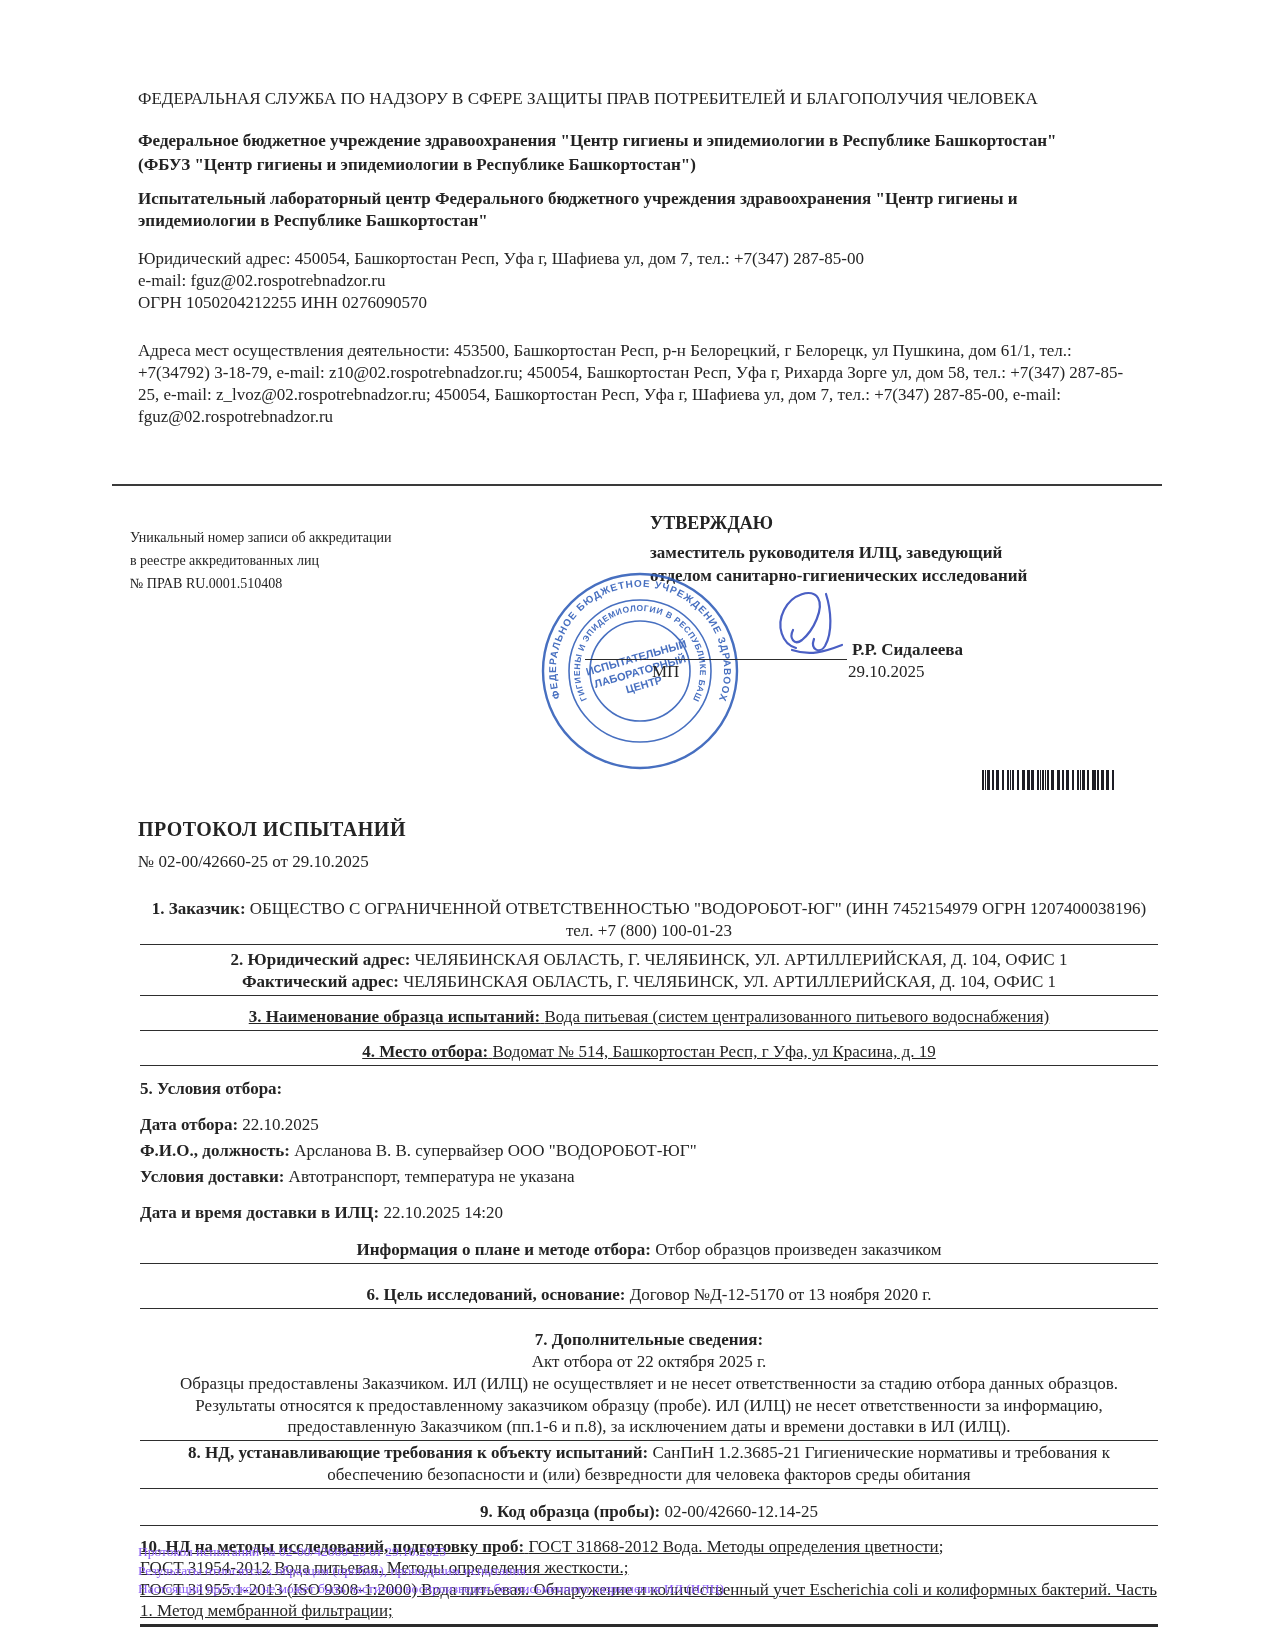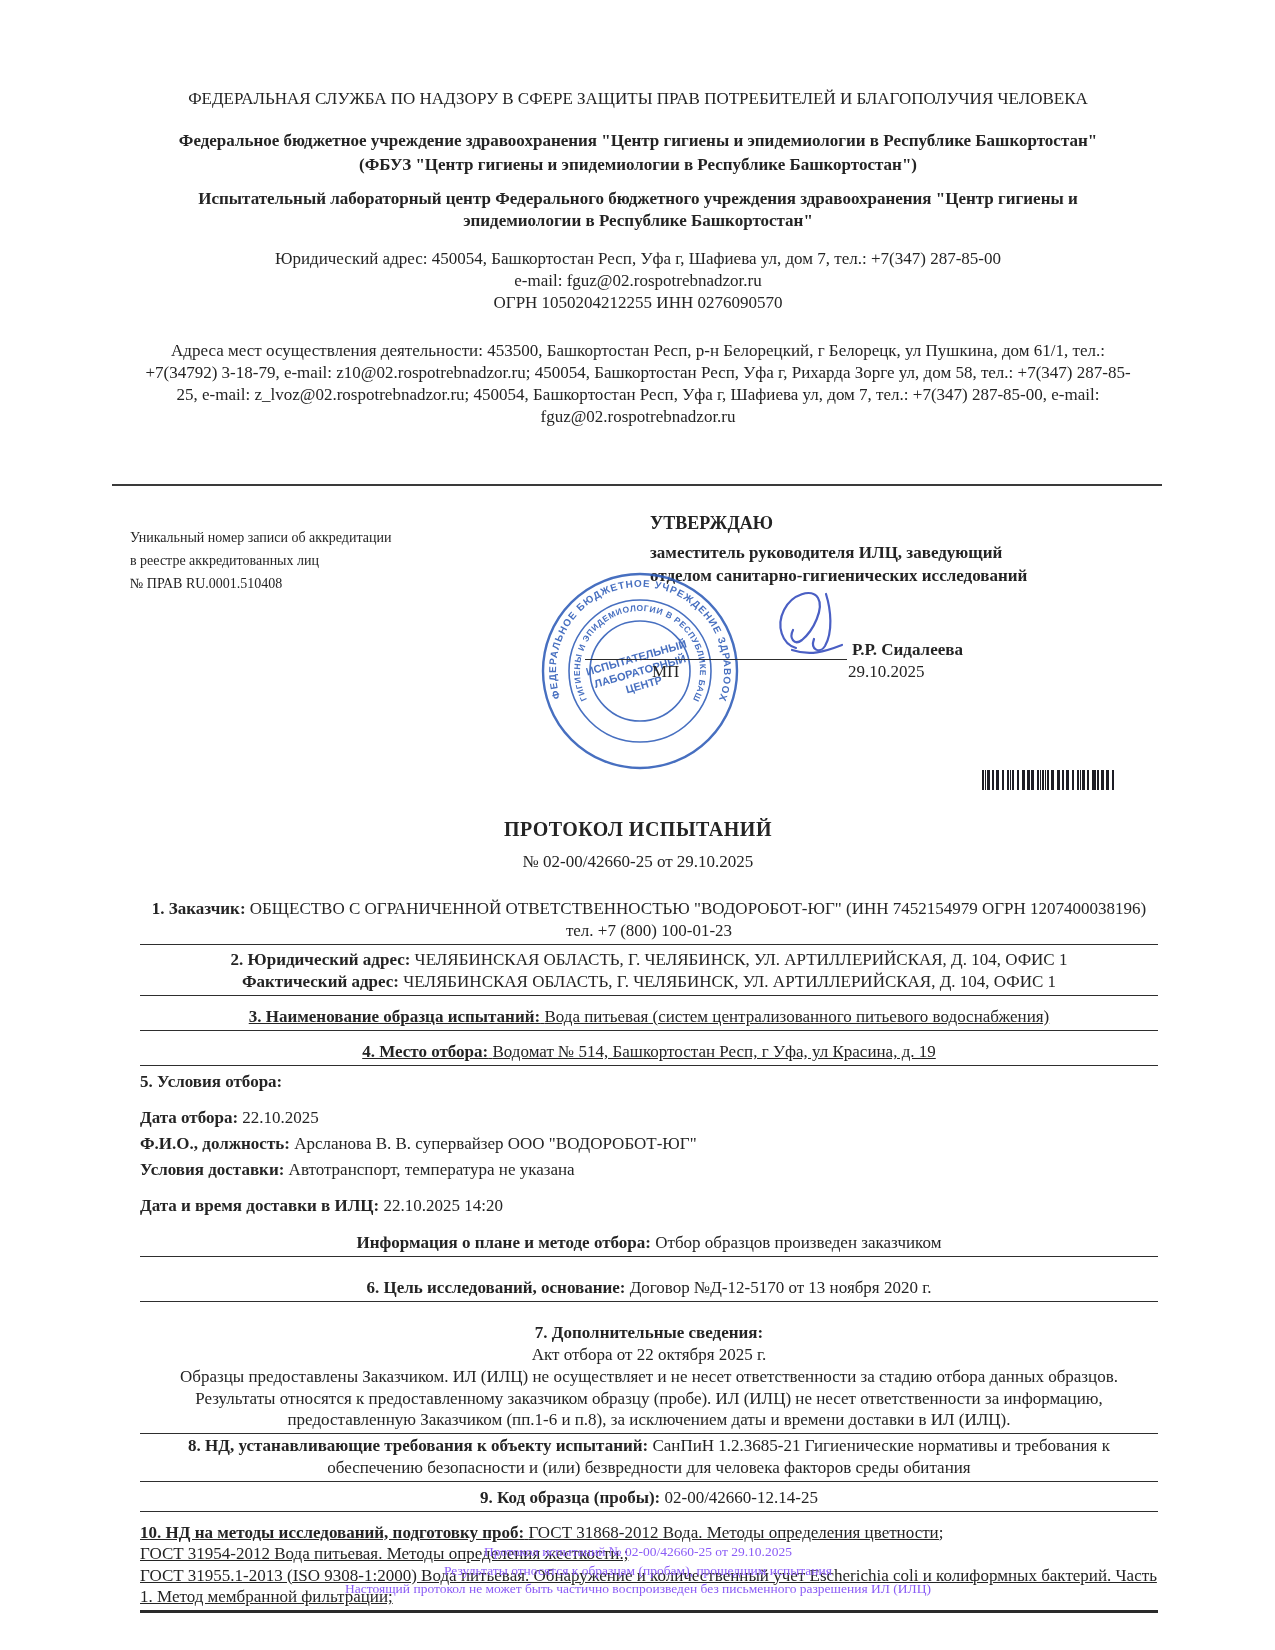--- a/index.html
+++ b/index.html
@@ -3,21 +3,21 @@
 <meta charset="utf-8">
 <style>
   html,body{margin:0;padding:0;background:#e8e8e8;}
   .page{
     position:relative;width:1275px;height:1650px;margin:0 auto;
     background:#ffffff;overflow:hidden;
     font-family:"Liberation Serif","DejaVu Serif",serif;
     color:#242424;
   }
   .abs{position:absolute;}
-  .c{text-align:center;}
+  .c{}
   .b{font-weight:bold;}
   p{margin:0;}
   .hdr{left:138px;top:88px;width:1000px;font-size:17px;line-height:22px;}
   .mt20{margin-top:20px;} .mt2{margin-top:2px;} .mt12{margin-top:12px;}
   .mt16{margin-top:16px;} .mt26{margin-top:26px;}
   .rule-top{left:112px;top:484px;width:1050px;border-top:2px solid #3a3a3a;}
   .accred{left:130px;top:526px;width:390px;font-size:14px;line-height:23px;}
   .approve{left:650px;top:512px;width:450px;font-size:17px;line-height:23px;}
   .approve .ttl{font-size:18px;margin-bottom:6px;}
   .sigline{left:585px;top:659px;width:262px;border-top:1.6px solid #2c2c2c;}
@@ -31,21 +31,21 @@
       repeating-linear-gradient(90deg,#1d1d25 0 2px,transparent 2px 5px),
       repeating-linear-gradient(90deg,#1d1d25 0 1px,transparent 1px 7px),
       repeating-linear-gradient(90deg,transparent 0 3px,#1d1d25 3px 4px,transparent 4px 11px);
   }
   .ptitle{left:138px;top:818px;width:1000px;font-size:20px;letter-spacing:.5px;}
   .pnum{left:138px;top:852px;width:1000px;font-size:17px;}
   .secs{left:140px;top:898px;width:1018px;font-size:17px;line-height:22px;}
   .row{padding-bottom:2px;}
   .ul{border-bottom:1.6px solid #2e2e2e;text-align:center;}
   .ul3{border-bottom:3px solid #2a2a2a;}
-  .g4{margin-top:4px;} .g5{margin-top:5px;} .g6{margin-top:10px;text-decoration:underline;} .g8{margin-top:20px;}
+  .g4{margin-top:4px;} .g5{margin-top:12px;} .g6{margin-top:10px;text-decoration:underline;} .g8{margin-top:20px;}
   .g9{margin-top:1px;} .g14{margin-top:14px;} .g15{margin-top:15px;} .g16{margin-top:4px;}
   .para{line-height:21.5px;}
   .foot{left:138px;top:1543px;width:1000px;font-size:13.5px;line-height:18.5px;color:#8b5cf6;}
   .stamp text{font-family:"Liberation Sans","DejaVu Sans",sans-serif;font-weight:bold;}
 </style>
 </head>
 <body>
 
 <div class="page">
 

